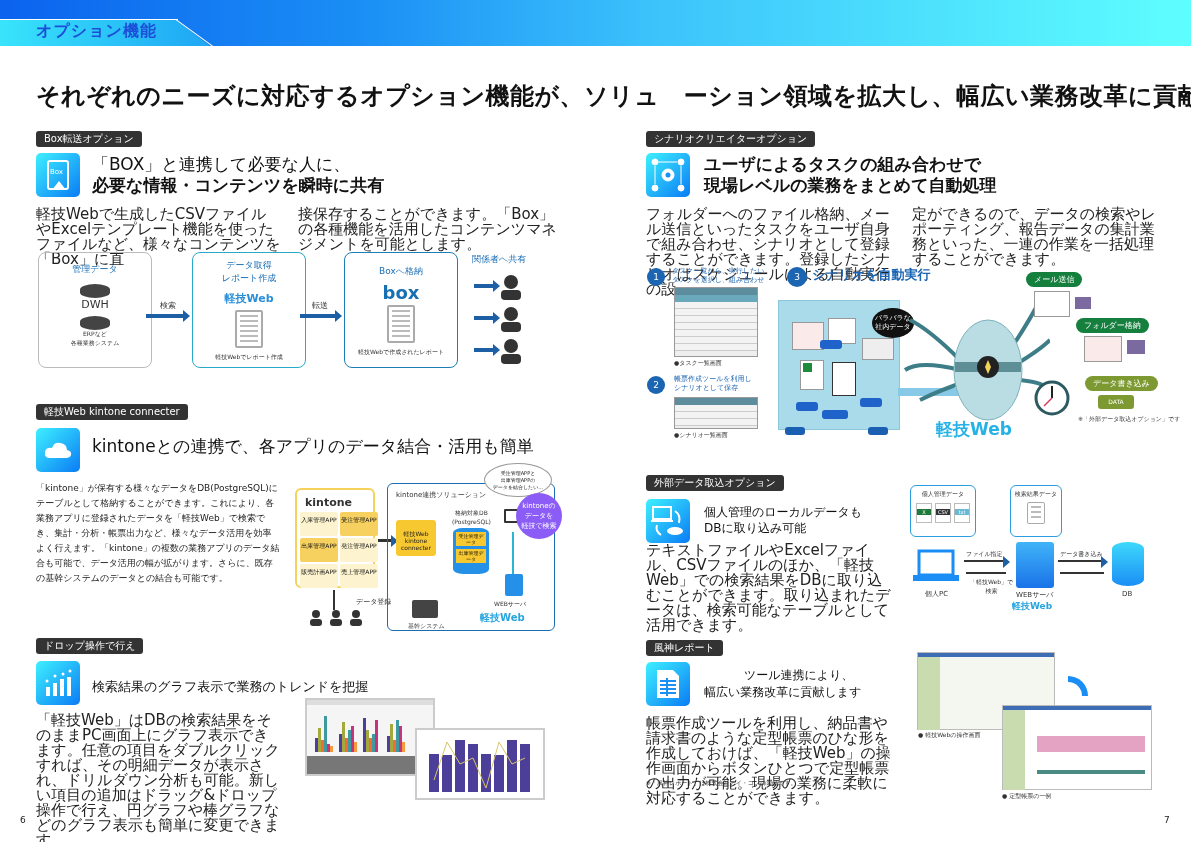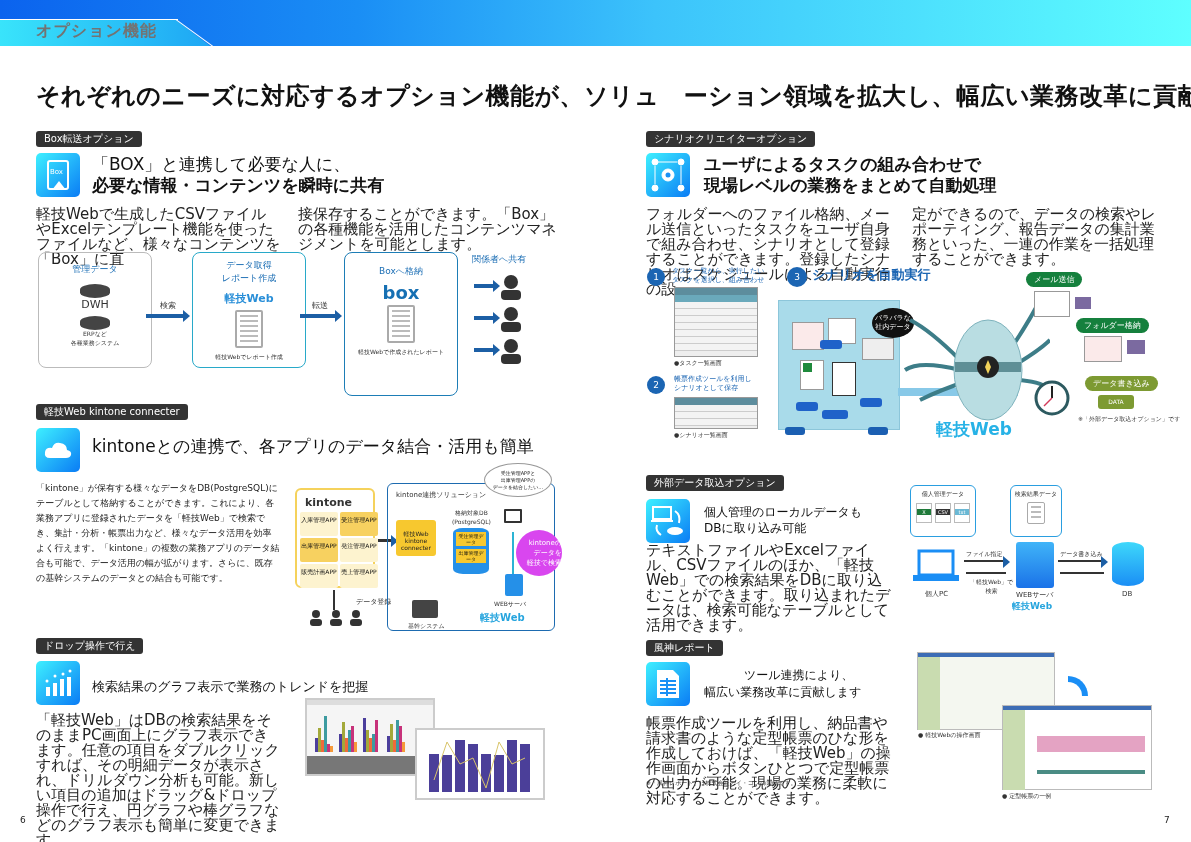--- a/index.html
+++ b/index.html
@@ -2,21 +2,21 @@
 <html><head>
 <meta charset="utf-8">
 <style>
 *{box-sizing:border-box;margin:0;padding:0}
 body{width:1191px;height:842px;background:#fff;font-family:"DejaVu Sans",sans-serif;color:#111;position:relative;overflow:hidden}
 .abs{position:absolute}
 .topbar{left:0;top:0;width:1191px;height:46px;background:linear-gradient(90deg,#0b63ee 0%,#1a8ef5 30%,#3cc3fb 55%,#5effff 100%)}
 .tabshape{left:0;top:19px;width:210px;height:27px;background:linear-gradient(90deg,#39e4fb,#1ea6f4);clip-path:polygon(0 0,175px 0,210px 27px,0 27px)}
 .tabline{left:0;top:19px;width:178px;height:1px;background:#fff}
 .tabdiag{left:176px;top:19px;width:46px;height:1px;background:#fff;transform-origin:0 0;transform:rotate(36deg)}
-.tabtitle{left:36px;top:21px;font-size:16px;font-weight:bold;color:#737373;letter-spacing:1px}
+.tabtitle{left:36px;top:21px;font-size:16px;font-weight:bold;color:#1d4ed8;letter-spacing:1px}
 .headline{left:36px;top:80px;font-size:24px;font-weight:bold;letter-spacing:0.5px;white-space:nowrap}
 .label{background:#333;color:#fff;font-size:10px;padding:2px 8px;border-radius:3px;height:16px;line-height:12px;white-space:nowrap}
 .icon{width:44px;height:44px;border-radius:5px;background:linear-gradient(135deg,#3ef0ff,#0a7cf5);display:flex;align-items:center;justify-content:center}
 .h2{font-size:17px;font-weight:bold;line-height:21px;white-space:nowrap}
 .h3{font-size:15px;line-height:21px;white-space:nowrap}
 .body{font-size:15px;line-height:15px;color:#222}
 .box{border:1px solid #bbb;border-radius:8px}
 .boxb{border:1px solid #28a9c9;border-radius:8px}
 .boxc{border:1px solid #1d7db6;border-radius:8px}
 .sm{font-size:8px;color:#333;text-align:center;white-space:nowrap}
@@ -78,21 +78,21 @@
       <i></i>
       <i></i>
       <i></i>
       <i></i>
       <i></i>
     </div>
   <div class="sm" style="font-size:6px;margin-top:5px">軽技Webでレポート作成</div>
 </div>
 <div class="abs sm" style="left:312px;top:300px;font-size:8px">転送</div>
 <div class="abs arrow" style="left:300px;top:314px;width:36px"></div>
-<div class="abs boxc" style="left:344px;top:252px;width:114px;height:144px">
+<div class="abs boxc" style="left:344px;top:252px;width:114px;height:116px">
   <div class="bluet" style="margin-top:12px;color:#1a6db4">Boxへ格納</div>
   <div class="bluet" style="font-size:18px;font-weight:bold;color:#1670b3;margin-top:4px">box</div>
   <div class="doc" style="margin:2px auto 0">
       <i></i>
       <i></i>
       <i></i>
       <i></i>
       <i></i>
       <i></i>
     </div>
@@ -162,21 +162,21 @@
   <div style="background:#f7c82f;font-size:5px;text-align:center;margin-bottom:3px;padding:1px">受注管理データ</div>
   <div style="background:#f7c82f;font-size:5px;text-align:center;padding:1px">出庫管理データ</div>
 </div>
 <div class="abs" style="left:484px;top:463px;width:68px;height:34px;border:1px solid #999;border-radius:50%;background:#fff;font-size:5px;text-align:center;line-height:7px;padding-top:6px">
   <div>受注管理APPと</div>
   <div>出庫管理APPの</div>
   <div>データを結合したい…</div>
 </div>
 <div class="abs" style="left:504px;top:509px;width:18px;height:14px;border:2px solid #333;border-radius:1px"></div>
 <div class="abs" style="left:512px;top:532px;width:2px;height:50px;background:#2bb4d4"></div>
-<div class="abs" style="left:516px;top:530px;width:46px;height:46px;border-radius:50%;background:#d946ef;color:#fff;font-size:7px;text-align:right;line-height:10px;padding-top:8px">
+<div class="abs" style="left:516px;top:493px;width:46px;height:46px;border-radius:50%;background:#8b5cf6;color:#fff;font-size:7px;text-align:center;line-height:10px;padding-top:8px">
   <div>kintoneの</div>
   <div>データを</div>
   <div>軽技で検索</div>
 </div>
 <div class="abs" style="left:505px;top:574px;width:18px;height:22px;background:#2590e8;border-radius:2px"></div>
 <div class="abs note" style="left:494px;top:600px;font-size:6px">WEBサーバ</div>
 <div class="abs" style="left:412px;top:600px;width:26px;height:18px;background:#444;border-radius:2px"></div>
 <div class="abs note" style="left:408px;top:622px;font-size:6px">基幹システム</div>
 <div class="abs" style="left:480px;top:611px;font-size:10px;font-weight:bold;color:#27a5de">軽技Web</div>
 

